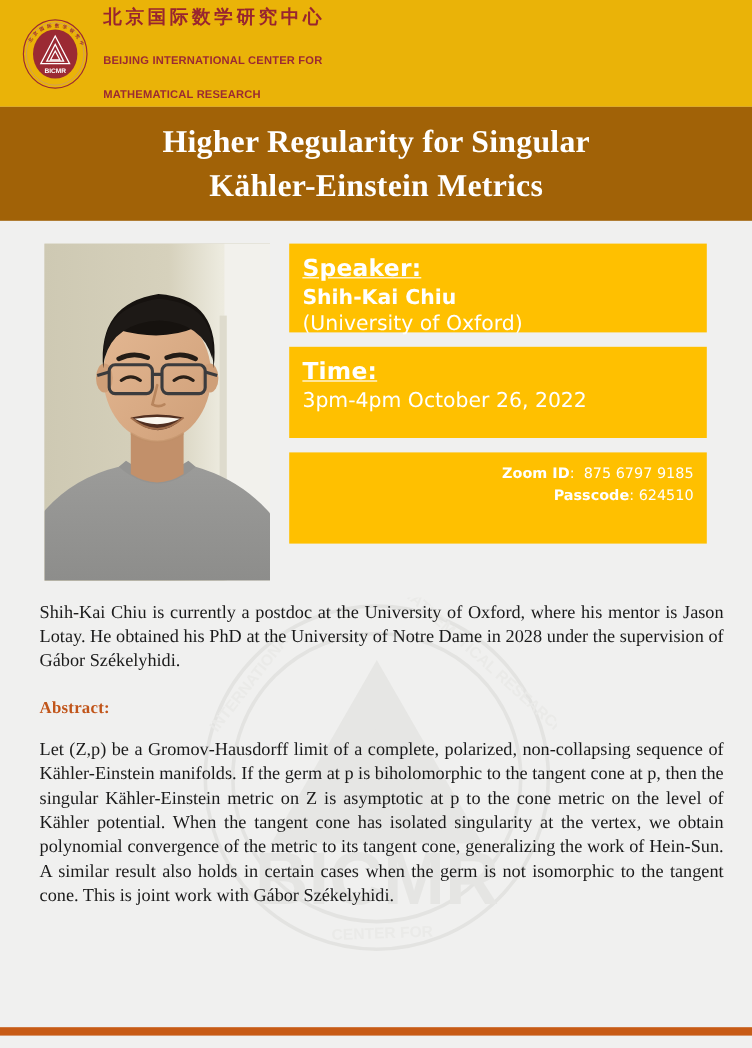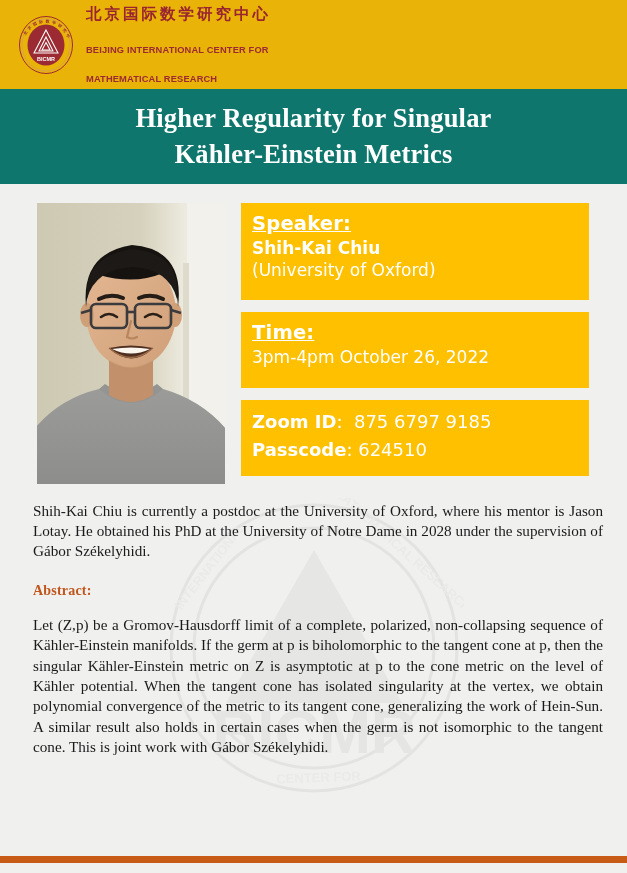--- a/index.html
+++ b/index.html
@@ -52,21 +52,21 @@
     font-size: 9.3px;
     font-weight: bold;
     color: #9b2a33;
     letter-spacing: 0.15px;
     line-height: 1.42;
     margin-top: 16px;
   }
 
   
   .title-banner {
-    background: #0f766e;
+    background: #a16207;
     height: 95px;
     display: flex;
     align-items: center;
     justify-content: center;
     position: relative;
     z-index: 3;
   }
   .title-banner h1 {
     margin: 0;
     color: #ffffff;
@@ -121,21 +121,21 @@
     display: flex;
     flex-direction: column;
   }
   .ybox {
     background: #ffc000;
     color: #ffffff;
     font-family: "DejaVu Sans", sans-serif;
     box-sizing: border-box;
     padding: 8px 11px 10px 11px;
   }
-  .ybox-speaker { height: 97px; margin-bottom: 12px; }
+  .ybox-speaker { height: 74px; margin-bottom: 12px; }
   .ybox-time { height: 76px; margin-bottom: 12px; }
   .ybox-zoom { height: 76px; }
 
   .lbl-underline {
     font-size: 19.5px;
     font-weight: bold;
     text-decoration: underline;
     display: block;
     line-height: 1.32;
     letter-spacing: 0.2px;
@@ -146,25 +146,26 @@
     display: block;
     line-height: 1.33;
   }
   .norm-line {
     font-size: 17px;
     font-weight: normal;
     display: block;
     line-height: 1.35;
   }
   .kv-line {
-    font-size: 18px;
+    font-size: 12px;
     display: block;
     line-height: 1.55;
     font-weight: normal;
     white-space: pre;
+    text-align: right;
   }
   .kv-line b { font-weight: bold; }
 
   
   .bio {
     margin: 17px 24px 0 33px;
     font-size: 15.2px;
     line-height: 1.33;
     color: #1a1a1a;
     text-align: justify;

